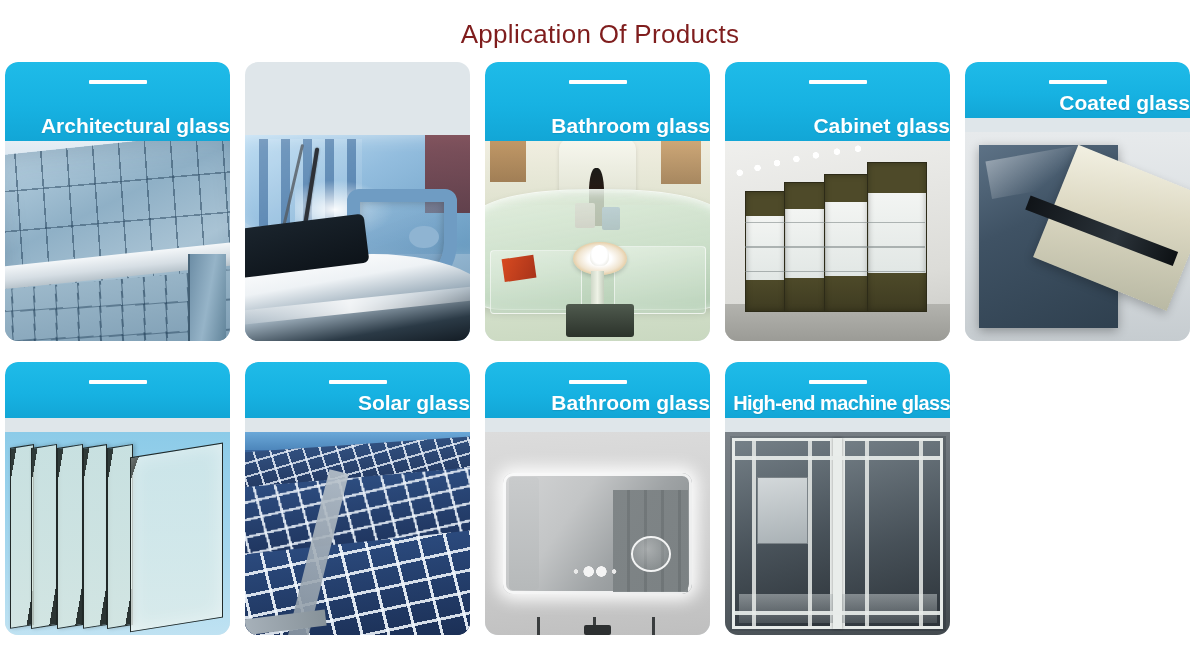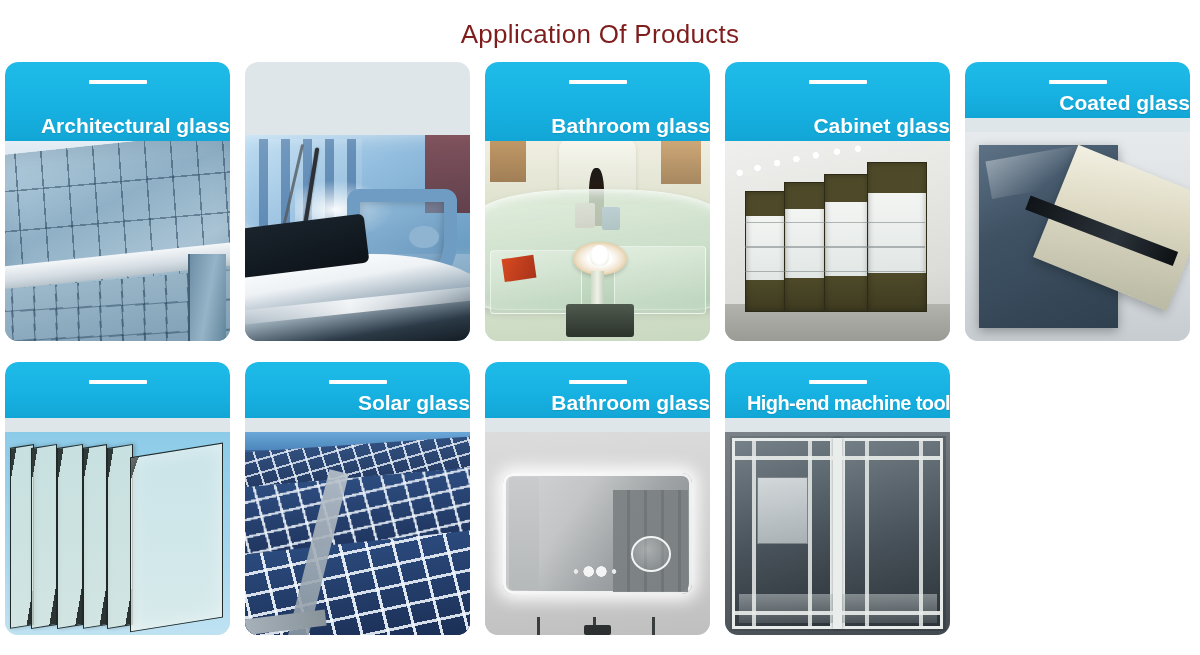--- a/index.html
+++ b/index.html
@@ -645,21 +645,21 @@
           <div class="leg2"></div>
           <div class="leg3"></div>
           <div class="stand"></div>
         </div>
       </div>
     </div>
 
     <div class="card row2">
       <div class="card-header">
         <div class="header-rule"></div>
-        <div class="header-label label-tight">High-end machine tool</div>
+        <div class="header-label label-tight">High-end machine glass</div>
       </div>
       <div class="card-photo">
         <div class="ph mach">
           <div class="body"></div>
           <div class="doorL"></div>
           <div class="doorR"></div>
           <div class="panelbox"></div>
           <div class="floorsh"></div>
           <div class="barv v1"></div>
           <div class="barv v2"></div>

